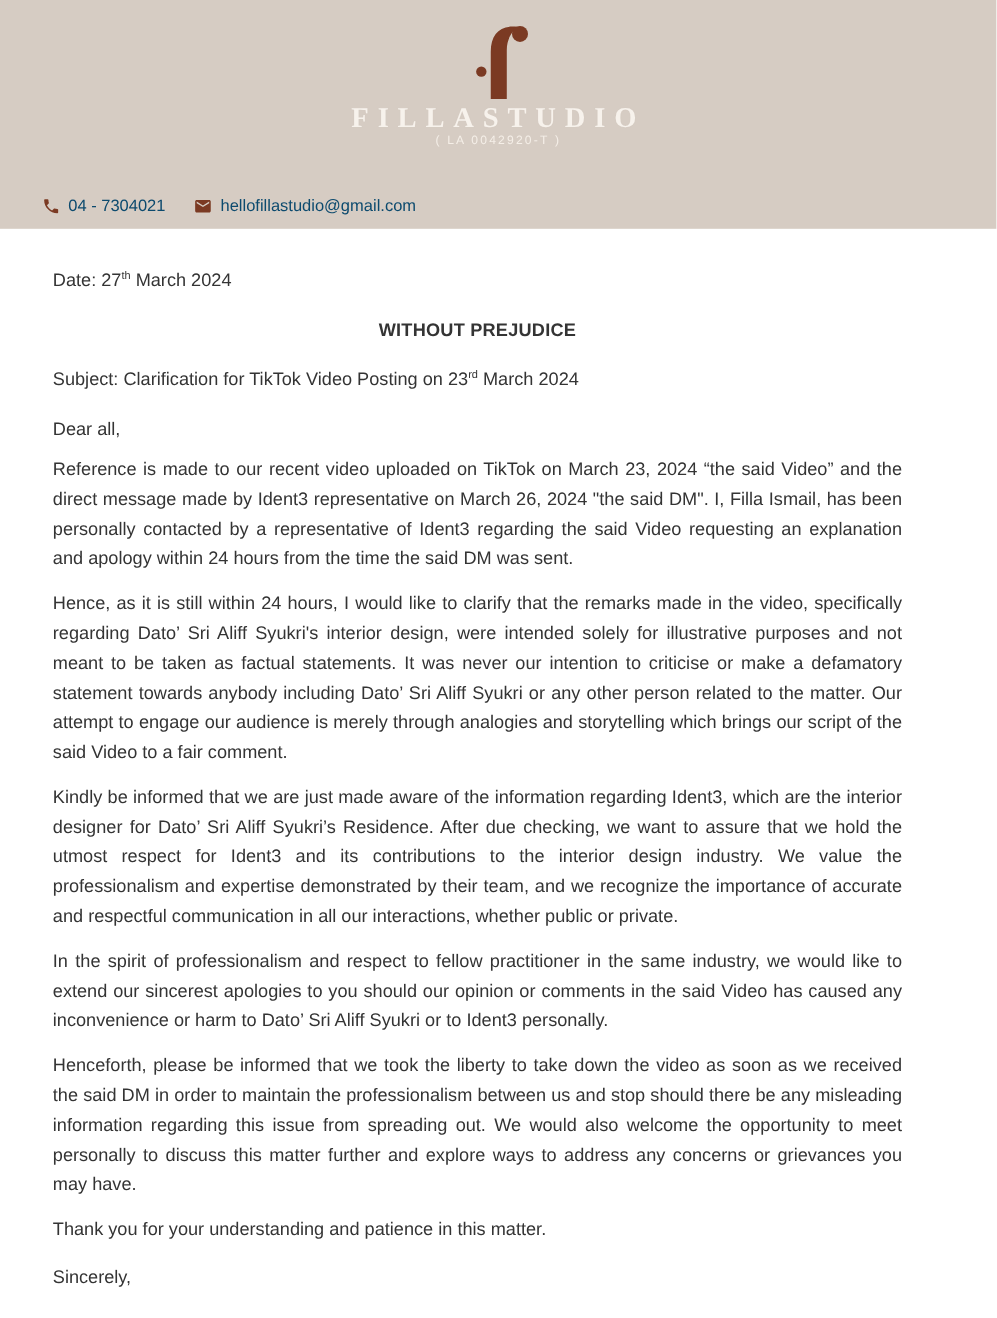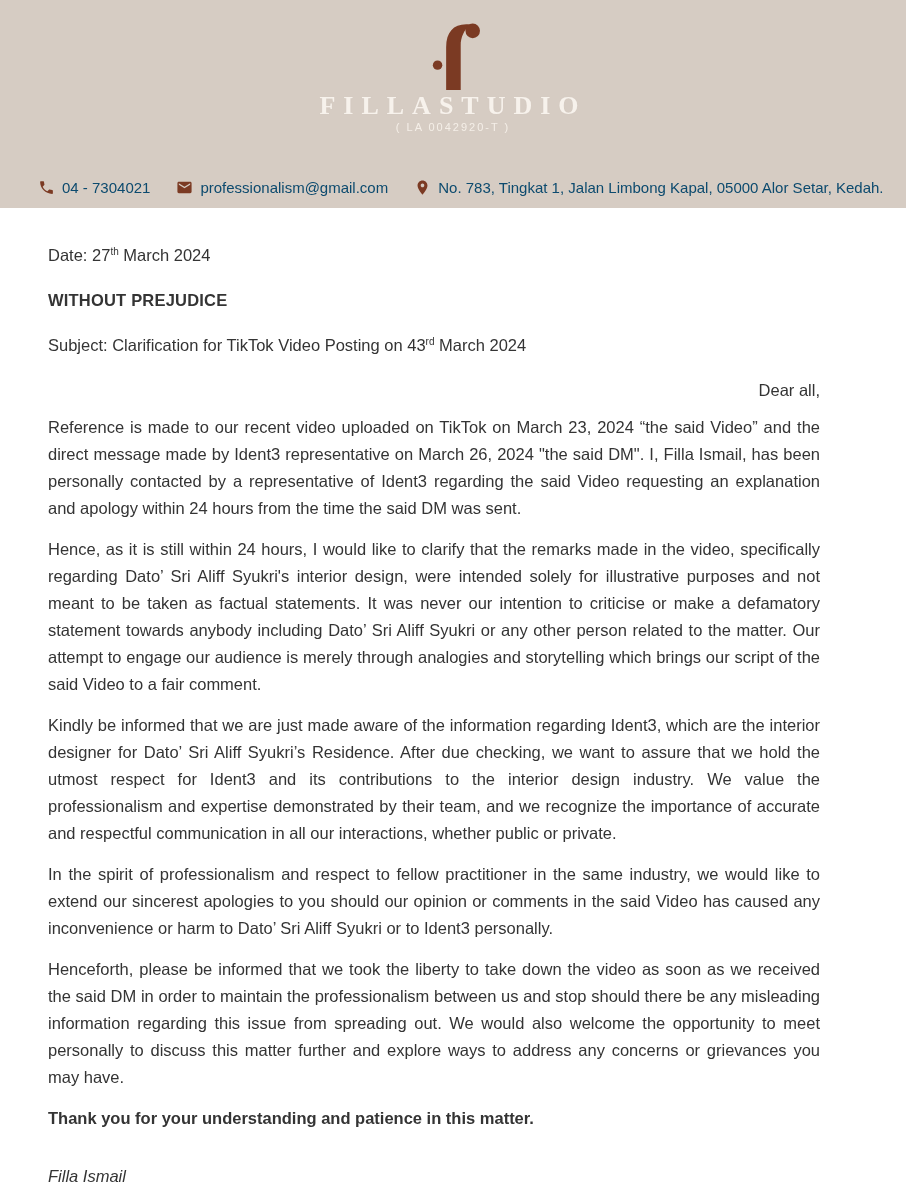--- a/index.html
+++ b/index.html
@@ -61,27 +61,27 @@
   .cicon { width: 17px; height: 17px; flex: 0 0 auto; }
   .cicon svg { width: 100%; height: 100%; display: block; }
 
   
   .letter {
     padding: 34px 86px 0 48px;
     font-size: 16.5px;
     line-height: 27px;
   }
   .line { margin-bottom: 18px; }
-  .notice { font-weight: 700; letter-spacing: .2px; }
-  .salutation { margin-bottom: 10px; text-align: right; }
+  .notice { font-weight: 700; letter-spacing: .2px; text-align: center; }
+  .salutation { margin-bottom: 10px; }
   .para {
     text-align: justify;
     margin-bottom: 14px;
   }
-  .closing-thanks { margin-bottom: 16px; font-weight: bold; }
+  .closing-thanks { margin-bottom: 16px; }
   .closing { margin-bottom: 16px; }
   .signature { font-style: italic; margin-top: 31px; }
   sup { font-size: 10px; line-height: 0; vertical-align: super; }
 </style>
 </head>
 <body>
 
 <header class="band">
   <div class="logo-wrap">
     <span class="logo-mark">
@@ -104,44 +104,37 @@
       </span>
       <span>04 - 7304021</span>
     </span>
 
     <span class="contact-item">
       <span class="cicon">
         <svg viewBox="0 0 24 24">
             <path fill="#7b3a23" d="M20 4H4c-1.1 0-2 .9-2 2v12c0 1.1.9 2 2 2h16c1.1 0 2-.9 2-2V6c0-1.1-.9-2-2-2zm0 4l-8 5-8-5V6l8 5 8-5v2z"></path>
           </svg>
       </span>
-      <span>professionalism@gmail.com</span>
+      <span>hellofillastudio@gmail.com</span>
     </span>
 
-    <span class="contact-item">
-      <span class="cicon">
-        <svg viewBox="0 0 24 24">
-            <path fill="#7b3a23" d="M12 2C8.13 2 5 5.13 5 9c0 5.25 7 13 7 13s7-7.75 7-13c0-3.87-3.13-7-7-7zm0 9.5c-1.38 0-2.5-1.12-2.5-2.5s1.12-2.5 2.5-2.5 2.5 1.12 2.5 2.5-1.12 2.5-2.5 2.5z"></path>
-          </svg>
-      </span>
-      <span>No. 783, Tingkat 1, Jalan Limbong Kapal, 05000 Alor Setar, Kedah.</span>
-    </span>
   </div>
 </header>
 
 <main class="letter">
   <div class="line"><span>Date: 27</span><sup>th</sup><span> March 2024</span></div>
 
   <div class="line notice">WITHOUT PREJUDICE</div>
 
-  <div class="line"><span>Subject: Clarification for TikTok Video Posting on 43</span><sup>rd</sup><span> March 2024</span></div>
+  <div class="line"><span>Subject: Clarification for TikTok Video Posting on 23</span><sup>rd</sup><span> March 2024</span></div>
 
   <div class="line salutation">Dear all,</div>
 
   <p class="para">Reference is made to our recent video uploaded on TikTok on March 23, 2024 “the said Video” and the direct message made by Ident3 representative on March 26, 2024 "the said DM". I, Filla Ismail, has been personally contacted by a representative of Ident3 regarding the said Video requesting an explanation and apology within 24 hours from the time the said DM was sent.</p>
   <p class="para">Hence, as it is still within 24 hours, I would like to clarify that the remarks made in the video, specifically regarding Dato’ Sri Aliff Syukri's interior design, were intended solely for illustrative purposes and not meant to be taken as factual statements. It was never our intention to criticise or make a defamatory statement towards anybody including Dato’ Sri Aliff Syukri or any other person related to the matter. Our attempt to engage our audience is merely through analogies and storytelling which brings our script of the said Video to a fair comment.</p>
   <p class="para">Kindly be informed that we are just made aware of the information regarding Ident3, which are the interior designer for Dato’ Sri Aliff Syukri’s Residence. After due checking, we want to assure that we hold the utmost respect for Ident3 and its contributions to the interior design industry. We value the professionalism and expertise demonstrated by their team, and we recognize the importance of accurate and respectful communication in all our interactions, whether public or private.</p>
   <p class="para">In the spirit of professionalism and respect to fellow practitioner in the same industry, we would like to extend our sincerest apologies to you should our opinion or comments in the said Video has caused any inconvenience or harm to Dato’ Sri Aliff Syukri or to Ident3 personally.</p>
   <p class="para">Henceforth, please be informed that we took the liberty to take down the video as soon as we received the said DM in order to maintain the professionalism between us and stop should there be any misleading information regarding this issue from spreading out. We would also welcome the opportunity to meet personally to discuss this matter further and explore ways to address any concerns or grievances you may have.</p>
 
   <div class="line closing-thanks">Thank you for your understanding and patience in this matter.</div>
+  <div class="line closing">Sincerely,</div>
   <div class="signature">Filla Ismail</div>
 </main>
 
 </body></html>

